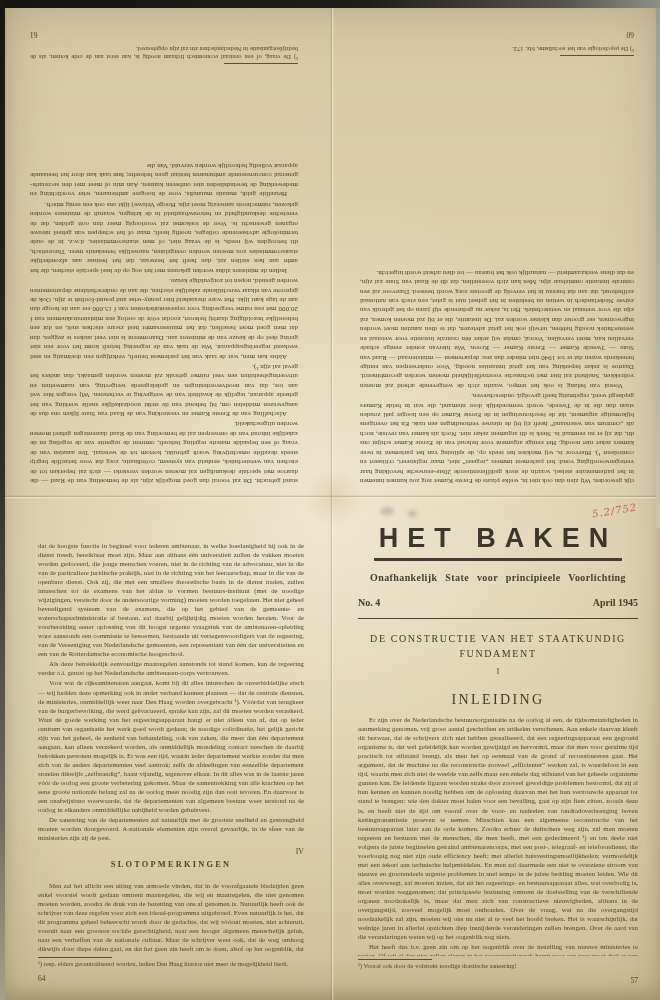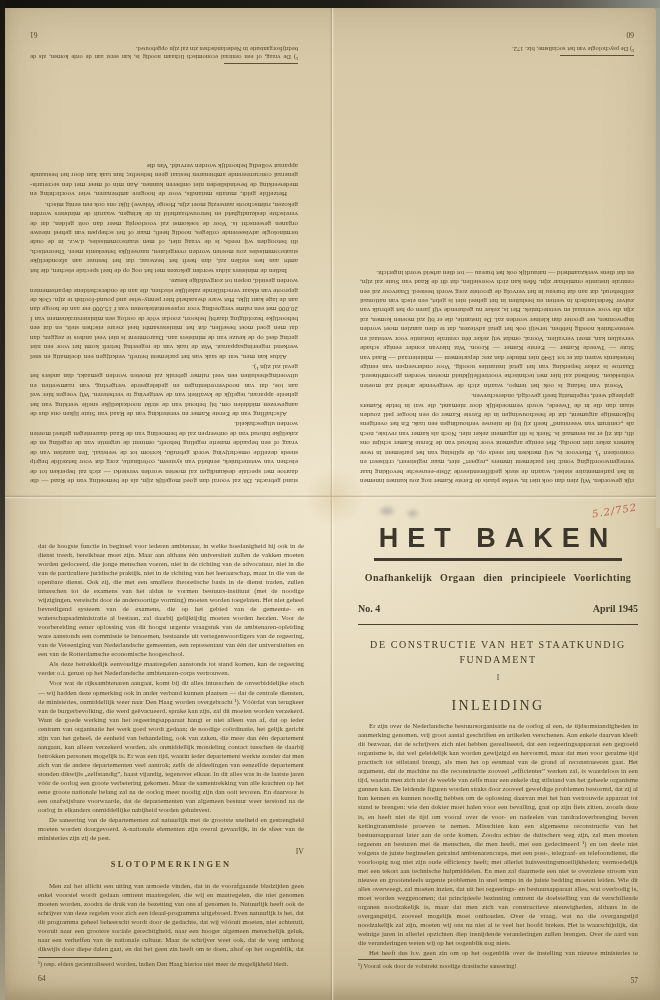--- a/index.html
+++ b/index.html
@@ -67,21 +67,21 @@
   .mast{flex:0 0 auto;}
   .mast-title{
     font-family:"Liberation Sans", sans-serif;font-weight:bold;
     font-size:27px;letter-spacing:9px;color:#3c362b;
     text-align:center;margin-top:4px;white-space:nowrap;
   }
   .mast-underline{width:248px;height:3px;background:#433c2f;margin:1px auto 10px auto;}
   .mast-sub{font-weight:bold;font-size:10px;letter-spacing:.4px;word-spacing:5px;
     text-align:center;color:#463e2c;white-space:nowrap;}
   .mast-meta{display:flex;justify-content:space-between;font-weight:bold;font-size:10px;
-    color:#463e2c;margin-top:18px;}
+    color:#463e2c;margin-top:12px;}
   .mast-rule{border-top:1.6px solid #4a4231;margin:8px 0 12px 0;}
   .art-title{text-align:center;font-weight:normal;font-size:10px;letter-spacing:1.6px;
     line-height:1.5;color:#433b29;}
   .sec-num{text-align:center;font-size:7.6px;margin-top:6px;color:#4c412c;}
   .sec-head{text-align:center;font-weight:normal;font-size:14px;letter-spacing:2.4px;
     margin:14px 0 6px 0;color:#433b29;}
   .sec-num2{text-align:right;font-size:7.8px;margin:5px 0 1px 0;}
   .sec-head2{text-align:center;font-weight:bold;font-size:8.4px;letter-spacing:2.2px;margin:2px 0 10px 0;}
 </style>
 </head>
@@ -147,21 +147,21 @@
         <div class="pageno left">64</div>
       </div>
     </div>
   </div>
 
   <div class="quad" id="q-br">
     <div class="page">
       <div class="mast">
         <div class="mast-title">HET BAKEN</div>
         <div class="mast-underline"></div>
-        <div class="mast-sub">Onafhankelijk Orgaan dien principieele Voorlichting</div>
+        <div class="mast-sub">Onafhankelijk State voor principieele Voorlichting</div>
         <div class="mast-meta">
           <span>No. 4</span>
           <span>April 1945</span>
         </div>
         <div class="mast-rule"></div>
         <div class="art-title">DE CONSTRUCTIE VAN HET STAATKUNDIG</div>
         <div class="art-title">FUNDAMENT</div>
         <div class="sec-num">I</div>
         <div class="sec-head">INLEIDING</div>
       </div>

